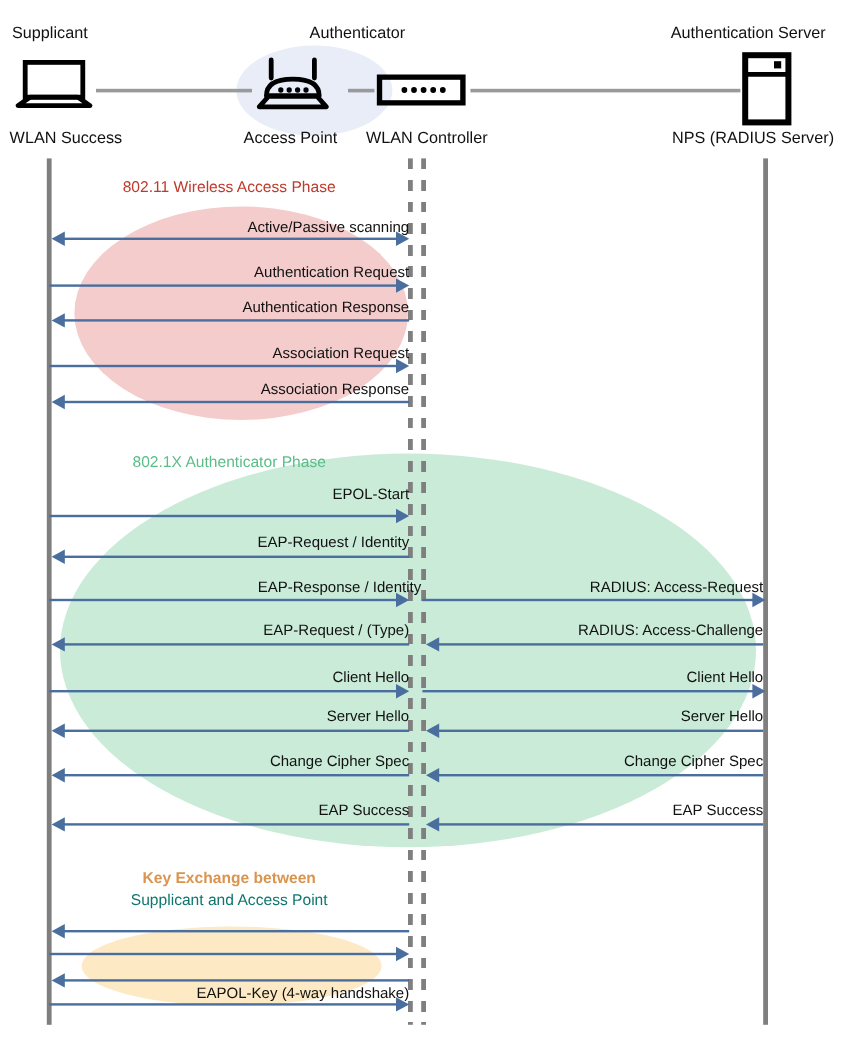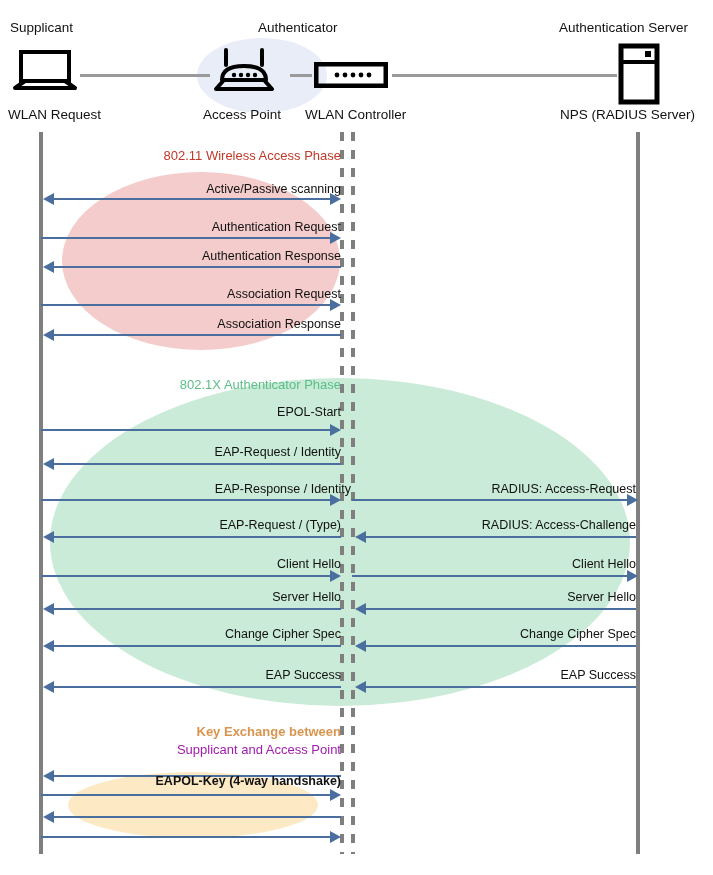--- a/index.html
+++ b/index.html
@@ -20,21 +20,21 @@
   .dashline{position:absolute;width:4px;
      background:repeating-linear-gradient(to bottom,#7f7f7f 0,#7f7f7f 9px,rgba(0,0,0,0) 9px,rgba(0,0,0,0) 18px);}
 
   
   .phase-ell{position:absolute;border-radius:50%;}
   .ell-pink{background:#f4cccc;}
   .ell-green{background:#c9ebd7;}
   .ell-orange{background:#fdeac4;}
 
   
-  .phase-title{position:absolute;font-size:13px;white-space:nowrap;text-align:right;line-height:19px;}
+  .phase-title{position:absolute;font-size:13px;white-space:nowrap;text-align:center;line-height:19px;}
 
   
   .msg{position:absolute;height:2px;background:#4a6f9e;}
   .arrowhead{position:absolute;width:0;height:0;}
   .ah-right{border-top:6px solid transparent;border-bottom:6px solid transparent;border-left:11px solid #4a6f9e;}
   .ah-left{border-top:6px solid transparent;border-bottom:6px solid transparent;border-right:11px solid #4a6f9e;}
   .msg-label{position:absolute;font-size:12.5px;color:#111;white-space:nowrap;text-align:right;}
 </style>
 </head>
 <body>
@@ -83,21 +83,21 @@
   </div>
 
   <div class="icon" style="left:618px;top:43px;">
     <svg width="42" height="62" viewBox="0 0 42 62">
       <rect x="3" y="3" width="36" height="56" fill="none" stroke="#000" stroke-width="5"></rect>
       <line x1="5" y1="19" x2="37" y2="19" stroke="#000" stroke-width="4"></line>
       <rect x="27" y="8" width="6" height="6" fill="#000"></rect>
     </svg>
   </div>
 
-  <div class="node-label" style="left:8px;top:107px;">WLAN Request</div>
+  <div class="node-label" style="left:8px;top:107px;">WLAN Success</div>
   <div class="node-label" style="left:203px;top:107px;">Access Point</div>
   <div class="node-label" style="left:305px;top:107px;">WLAN Controller</div>
   <div class="node-label" style="left:560px;top:107px;">NPS (RADIUS Server)</div>
 
   <div class="phase-ell ell-pink" style="left:62px;top:172px;width:278px;height:178px;"></div>
   <div class="phase-ell ell-green" style="left:50px;top:378px;width:580px;height:328px;"></div>
   <div class="phase-ell ell-orange" style="left:68px;top:772px;width:250px;height:66px;"></div>
 
   <div class="lifeline" style="left:39px;top:132px;height:722px;"></div>
   <div class="dashline" style="left:340px;top:132px;height:722px;"></div>
@@ -173,29 +173,29 @@
   <div class="msg-label" style="left:352px;top:627px;width:284px;">Change Cipher Spec</div>
 
   <div class="msg" style="left:50px;top:686px;width:291px;"></div>
   <div class="arrowhead ah-left" style="left:43px;top:681px;"></div>
   <div class="msg-label" style="left:41px;top:668px;width:300px;">EAP Success</div>
   <div class="msg" style="left:362px;top:686px;width:274px;"></div>
   <div class="arrowhead ah-left" style="left:355px;top:681px;"></div>
   <div class="msg-label" style="left:352px;top:668px;width:284px;">EAP Success</div>
 
   <div class="phase-title" style="left:41px;top:722px;width:300px;color:#d9954f;font-weight:bold;">Key Exchange between</div>
-  <div class="phase-title" style="left:41px;top:740px;width:300px;color:#a21caf;">Supplicant and Access Point</div>
+  <div class="phase-title" style="left:41px;top:740px;width:300px;color:#0f766e;">Supplicant and Access Point</div>
 
   <div class="msg" style="left:50px;top:775px;width:291px;"></div>
   <div class="arrowhead ah-left" style="left:43px;top:770px;"></div>
 
   <div class="msg" style="left:41px;top:794px;width:291px;"></div>
   <div class="arrowhead ah-right" style="left:330px;top:789px;"></div>
 
-  <div class="msg-label" style="left:41px;top:774px;width:300px;font-weight:bold;">EAPOL-Key (4-way handshake)</div>
+  <div class="msg-label" style="left:41px;top:821px;width:300px;">EAPOL-Key (4-way handshake)</div>
 
   <div class="msg" style="left:50px;top:816px;width:291px;"></div>
   <div class="arrowhead ah-left" style="left:43px;top:811px;"></div>
 
   <div class="msg" style="left:41px;top:836px;width:291px;"></div>
   <div class="arrowhead ah-right" style="left:330px;top:831px;"></div>
 
 </div>
 
 </body></html>

